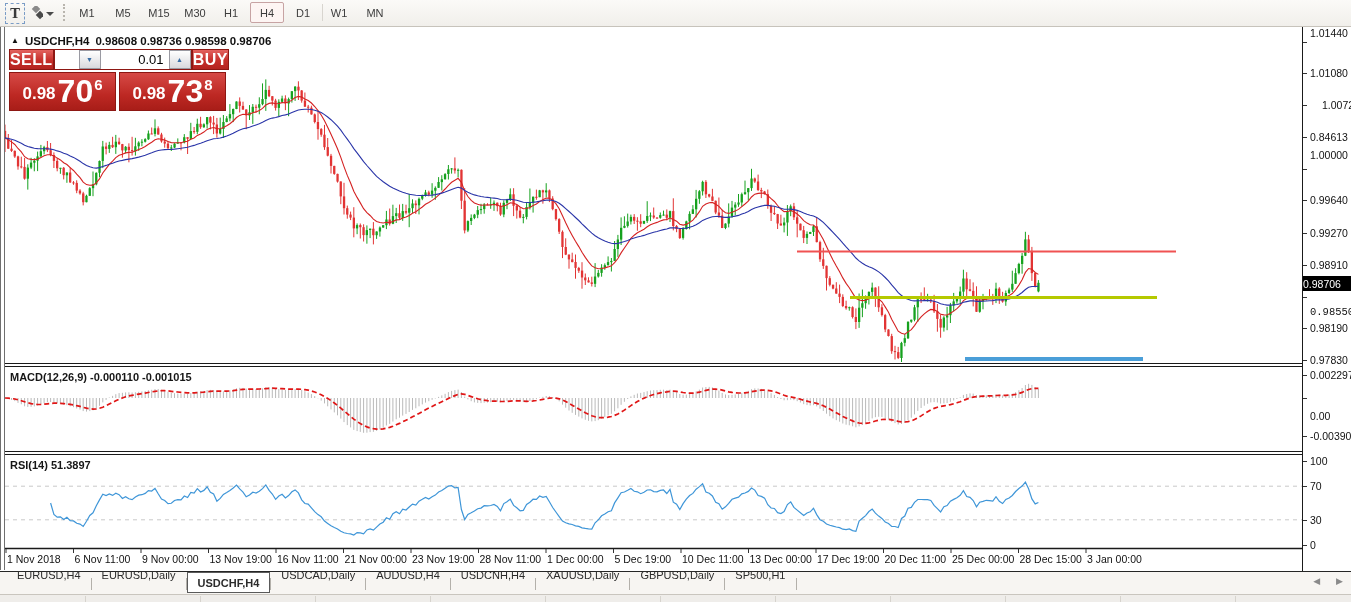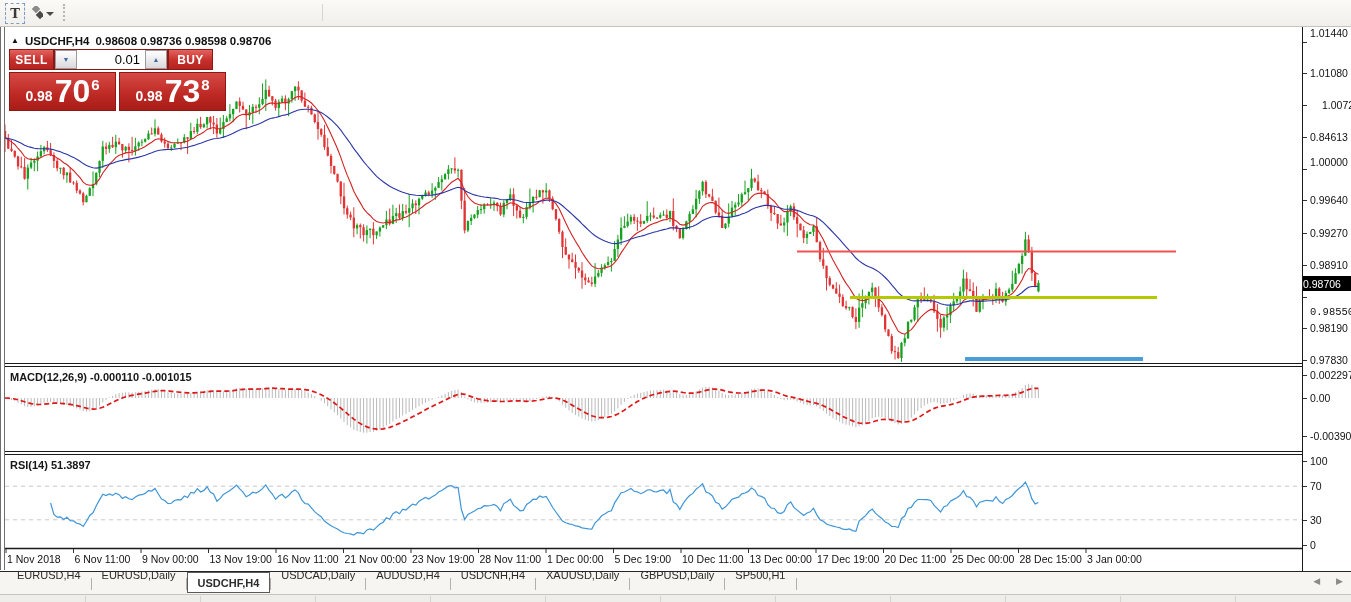--- a/index.html
+++ b/index.html
@@ -56,40 +56,40 @@
   .chart-title .arrow{font-size:8px;line-height:1;color:#111;}
   .indicator-label{
     position:absolute;left:5px;font-size:11px;font-weight:bold;color:#161616;white-space:nowrap;
   }
   
   .trade-panel{position:absolute;left:4px;top:22px;width:220px;}
   .tp-row1{display:flex;height:21px;}
   .btn-red{
     width:45px;height:21px;display:flex;align-items:center;justify-content:center;
     background:linear-gradient(#e2635f,#c62f2a 55%,#b42420);
-    border:1px solid #8d1713;color:#fff;font-size:12px;font-weight:bold;letter-spacing:.4px;
+    border:1px solid #8d1713;color:#fff;font-size:16px;font-weight:bold;letter-spacing:.4px;
     box-sizing:border-box;
   }
-  .spinner{display:flex;height:21px;border:1px solid #8d1713;box-sizing:border-box;}
+  .spinner{display:flex;height:21px;border:1px solid #8d1713;box-sizing:border-box;padding-left:24px;}
   .spin-btn{
     width:22px;height:19px;background:linear-gradient(#ffffff,#d9d9dd);
     border:1px solid #9a9aa2;box-sizing:border-box;display:flex;align-items:center;justify-content:center;
     font-size:7px;color:#3a6ea5;
   }
   .volume-field{
     width:68px;height:19px;background:#fff;display:flex;align-items:center;justify-content:flex-end;
     padding-right:5px;font-size:13px;color:#000;box-sizing:border-box;
   }
   .tp-row2{display:flex;gap:3px;margin-top:2px;}
   .price-box{
     width:107px;height:39px;display:flex;align-items:center;justify-content:center;
     background:linear-gradient(#d64a46,#bd2823 60%,#a81d18);
     border:1px solid #8d1713;color:#fff;box-sizing:border-box;
   }
-  .price-box .prefix{font-size:14px;font-weight:bold;align-self:flex-end;margin-bottom:6px;}
+  .price-box .prefix{font-size:17px;font-weight:bold;align-self:flex-end;margin-bottom:6px;}
   .price-box .big{font-size:32px;font-weight:bold;line-height:0.95;margin-left:2px;}
   .price-box .sup{font-size:15px;font-weight:bold;align-self:flex-start;margin-top:3px;margin-left:1px;}
   
   .price-axis{
     position:absolute;left:1302px;top:27px;width:49px;height:544px;background:#fff;
     border-left:1px solid #1a1a1a;
   }
   .axis-label{
     position:absolute;left:7px;font-size:10.5px;color:#111;white-space:nowrap;
   }
@@ -131,20 +131,31 @@
     <span>T</span>
   </div>
   <div class="styler-button">
     <svg width="13" height="14">
       <rect x="3" y="0" width="6" height="6" transform="rotate(45 6 3)" fill="#8a8a8a"></rect>
       <rect x="7" y="6" width="6" height="6" transform="rotate(45 10 9)" fill="#4a4a4a"></rect>
     </svg>
     <div class="styler-caret"></div>
   </div>
   <div class="tb-sep" style="left:63px"></div>
+  <div class="tf-group" id="tf-group">
+      <div class="tf-btn">M1</div>
+      <div class="tf-btn">M5</div>
+      <div class="tf-btn">M15</div>
+      <div class="tf-btn">M30</div>
+      <div class="tf-btn">H1</div>
+      <div class="tf-btn active">H4</div>
+      <div class="tf-btn">D1</div>
+      <div class="tf-btn">W1</div>
+      <div class="tf-btn">MN</div>
+    </div>
   <div class="tb-sep" style="left:322px;border-left:1px solid #d8d5cf"></div>
 </div>
 
 <div class="left-border"></div>
 
 <div class="chart-area">
   <svg id="chart-svg" width="1297" height="544" viewBox="0 0 1297 544">
       <defs>
         <clipPath id="cpMain">
           <rect x="0" y="1" width="1297" height="334"></rect>
@@ -1214,37 +1225,37 @@
   <div class="current-price-box" style="top:249px">0.98706</div>
 <div class="axis-tick" style="top: 14.6702px;"></div>
     <div class="axis-label" style="top: 0;">1.01440</div>
     <div class="axis-tick" style="top: 46.415px;"></div>
     <div class="axis-label" style="top: 40.415px;">1.01080</div>
     <div class="axis-tick" style="top: 78.1598px;"></div>
     <div class="axis-label" style="top: 72.1598px; margin-left: 12px;">1.00720</div>
     <div class="axis-tick" style="top: 109.905px;"></div>
     <div class="axis-label" style="top: 103.905px;">0.84613</div>
     <div class="axis-tick" style="top: 141.649px;"></div>
-    <div class="axis-label" style="top: 129px;">1.00000</div>
+    <div class="axis-label" style="top: 122px;">1.00000</div>
     <div class="axis-tick" style="top: 173.394px;"></div>
     <div class="axis-label" style="top: 167.394px;">0.99640</div>
     <div class="axis-tick" style="top: 206.021px;"></div>
     <div class="axis-label" style="top: 200.021px;">0.99270</div>
     <div class="axis-tick" style="top: 237.766px;"></div>
     <div class="axis-label" style="top: 231.766px;">0.98910</div>
     <div class="axis-tick" style="top: 269.51px;"></div>
     <div class="axis-label" style="top: 279px; font-family: Liberation Mono, monospace;">0.98550</div>
     <div class="axis-tick" style="top: 301.255px;"></div>
     <div class="axis-label" style="top: 295.255px;">0.98190</div>
     <div class="axis-tick" style="top: 333px;"></div>
     <div class="axis-label" style="top: 327px;">0.97830</div>
     <div class="axis-tick" style="top: 348.42px;"></div>
     <div class="axis-label" style="top: 342.42px;">0.002297</div>
     <div class="axis-tick" style="top: 371px;"></div>
-    <div class="axis-label" style="top: 365px;">0.00</div>
+    <div class="axis-label" style="top: 383px;">0.00</div>
     <div class="axis-tick" style="top: 409.376px;"></div>
     <div class="axis-label" style="top: 403.376px;">-0.003904</div>
     <div class="axis-tick" style="top: 434px;"></div>
     <div class="axis-label" style="top: 428px;">100</div>
     <div class="axis-tick" style="top: 459.2px;"></div>
     <div class="axis-label" style="top: 453.2px;">70</div>
     <div class="axis-tick" style="top: 492.8px;"></div>
     <div class="axis-label" style="top: 486.8px;">30</div>
     <div class="axis-tick" style="top: 518px;"></div>
     <div class="axis-label" style="top: 512px;">0</div>

